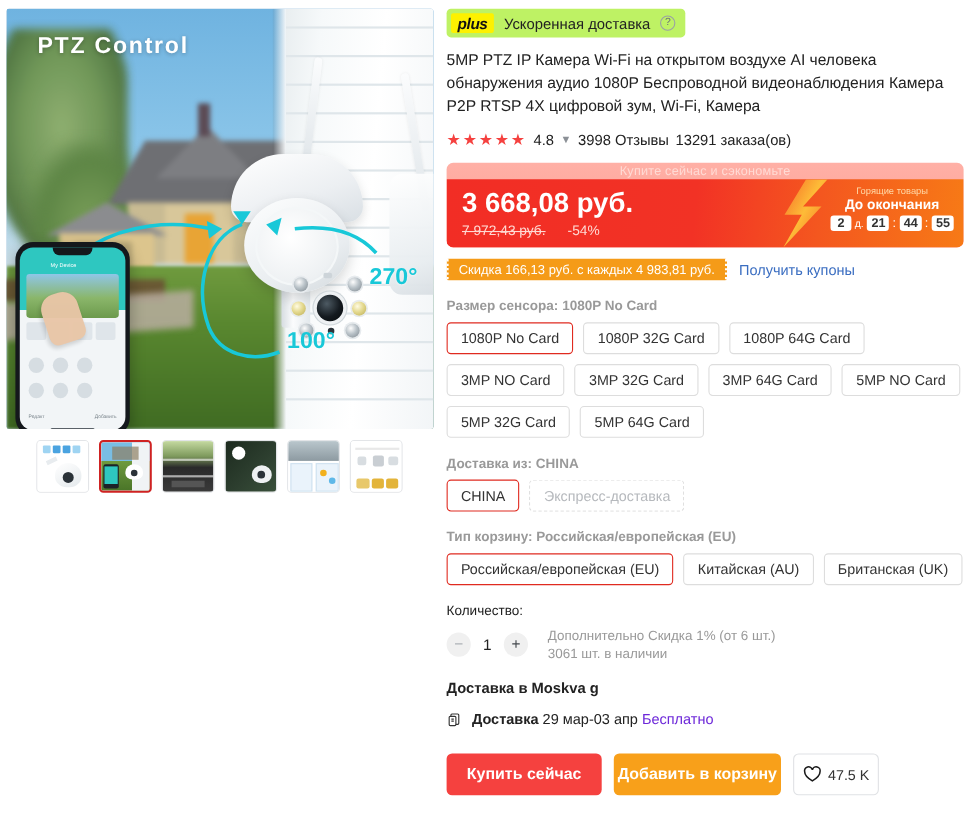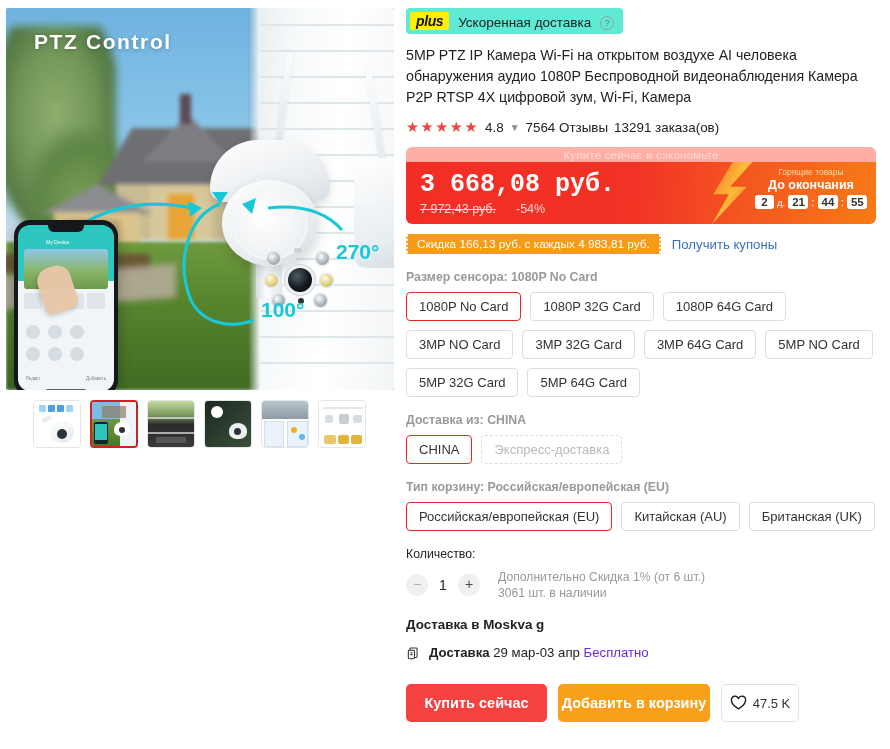--- a/index.html
+++ b/index.html
@@ -130,42 +130,42 @@
   
   .thumbs { display:flex; gap:9px; margin-top:10px; padding-left:27px; }
   .thumb { width:48px; height:48px; border-radius:4px; border:1px solid #e3e5e8; overflow:hidden;
     position:relative; background:#fff; }
   .thumb.active { border:2px solid #cf2222; }
   .t-inner { position:absolute; inset:0; }
 
   
   .detail { flex:1; padding:8px 14px 0 6px; }
 
-  .plusrow { display:inline-flex; align-items:flex-end; gap:9px; background:#5eead4;
+  .plusrow { display:inline-flex; align-items:center; gap:9px; background:#bef264;
     border-radius:4px; padding:4px 9px 4px 4px; }
   .plus-badge { background:#fdf100; color:#111; font-weight:700; font-style:italic;
     font-size:14px; padding:1px 6px; border-radius:2px; letter-spacing:-.4px; }
   .plus-txt { font-size:13.5px; color:#222; }
   .qmark { width:14px; height:14px; border-radius:50%; border:1.2px solid #9aa0a6; color:#6b7177;
     font-size:9.5px; line-height:12px; text-align:center; display:inline-block; }
 
   .title { margin-top:11px; font-size:14.2px; line-height:21px; color:#222; }
 
   .ratingrow { display:flex; align-items:center; gap:6px; margin-top:11px; font-size:13.4px; color:#222; }
   .stars { color:#f5413f; font-size:14.5px; letter-spacing:1.6px; }
   .chev { color:#8b9096; font-size:10px; }
 
   .pricewrap { margin-top:12px; position:relative; border-radius:6px; overflow:hidden; height:77px;
     background: linear-gradient(180deg,#ffb0a6 0%, #ff9e92 100%); }
   .price-top { height:17px; text-align:center; font-size:11.5px; color:#ffdad4;
     line-height:17px; letter-spacing:.2px; }
   .price-main { position:absolute; left:0; top:15px; right:0; height:62px;
     background: linear-gradient(95deg,#f22d25 0%, #f23225 48%, #f4571f 72%, #f77a16 100%);
     border-radius:0 0 6px 6px; }
-  .price-now { position:absolute; left:14px; top:8px; font-size:25px; font-weight:700; color:#fff;font-family:Liberation Mono, monospace; }
+  .price-now { position:absolute; left:14px; top:8px; font-size:25px; font-weight:700; color:#fff; }
   .price-old { position:absolute; left:14px; top:40px; font-size:12.5px; color:#ffd9d3; text-decoration:line-through; }
   .price-off { position:absolute; left:110px; top:40px; font-size:12.5px; color:#ffd9d3; }
   .bolt { position:absolute; right:118px; top:0; width:56px; height:62px;
     background:linear-gradient(120deg, rgba(255,214,0,.0) 0%, rgba(255,206,60,.85) 50%, rgba(255,231,120,.0) 100%);
     clip-path: polygon(55% 0, 20% 52%, 48% 52%, 18% 100%, 80% 40%, 50% 40%, 90% 0); }
   .cd { position:absolute; right:9px; top:5px; width:112px; text-align:center; }
   .cd .hot { font-size:8.5px; color:#ffd9a8; }
   .cd .til { font-size:12.5px; font-weight:700; color:#fff; margin-top:1px; }
   .cd .clock { display:flex; align-items:center; justify-content:center; gap:3px; margin-top:3px; font-size:11.5px; color:#fff; }
   .cd .box { background:#fff; color:#333; border-radius:3px; padding:1px 4px; font-weight:700; font-size:11.5px; min-width:19px; }
@@ -373,21 +373,21 @@
       <span class="plus-txt">Ускоренная доставка</span>
       <span class="qmark">?</span>
     </div>
 
     <div class="title">5MP PTZ IP Камера Wi-Fi на открытом воздухе AI человека обнаружения аудио 1080P Беспроводной видеонаблюдения Камера P2P RTSP 4X цифровой зум, Wi-Fi, Камера</div>
 
     <div class="ratingrow">
       <span class="stars">★★★★★</span>
       <span>4.8</span>
       <span class="chev">▼</span>
-      <span>7564 Отзывы</span>
+      <span>3998 Отзывы</span>
       <span>13291 заказа(ов)</span>
     </div>
 
     <div class="pricewrap">
       <div class="price-top">Купите сейчас и сэкономьте</div>
       <div class="price-main">
         <div class="bolt"></div>
         <div class="price-now">3 668,08 руб.</div>
         <div class="price-old">7 972,43 руб.</div>
         <div class="price-off">-54%</div>

